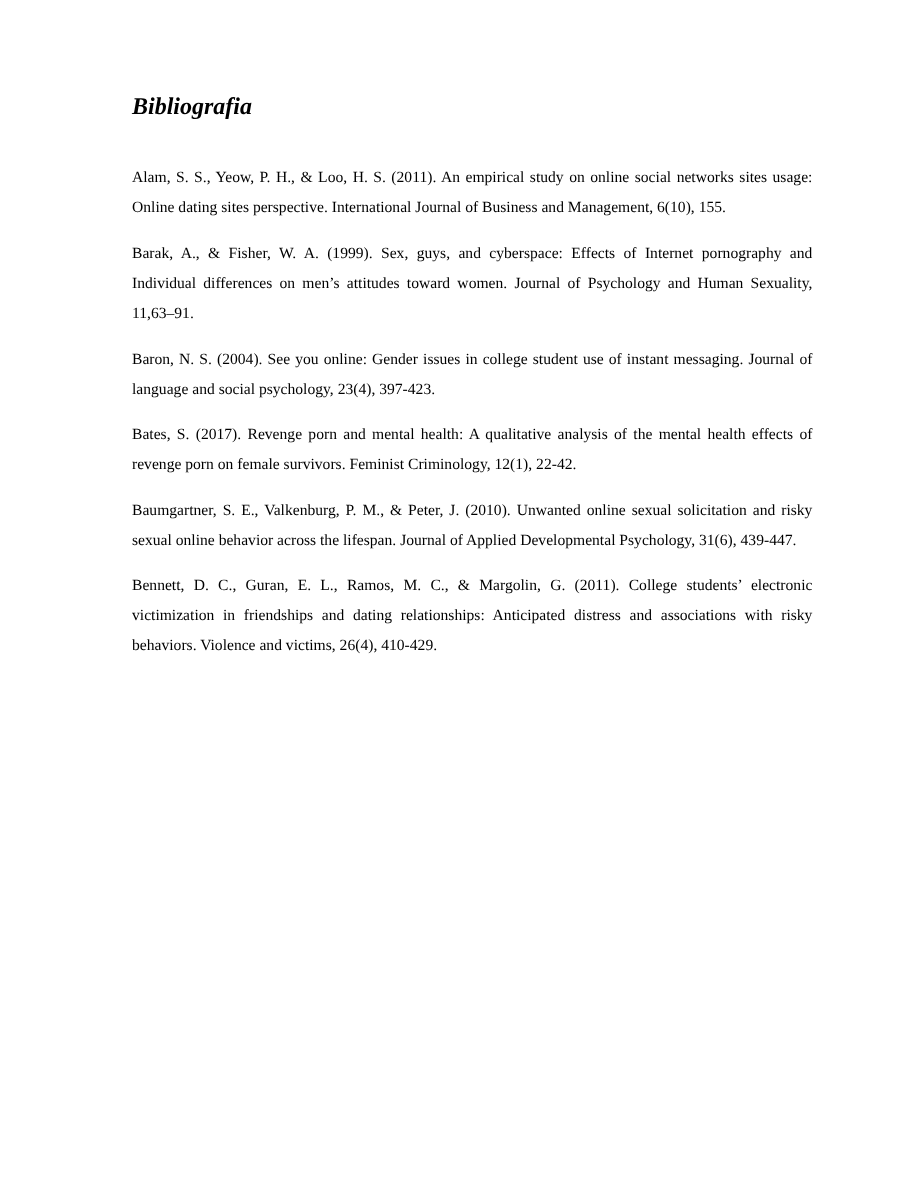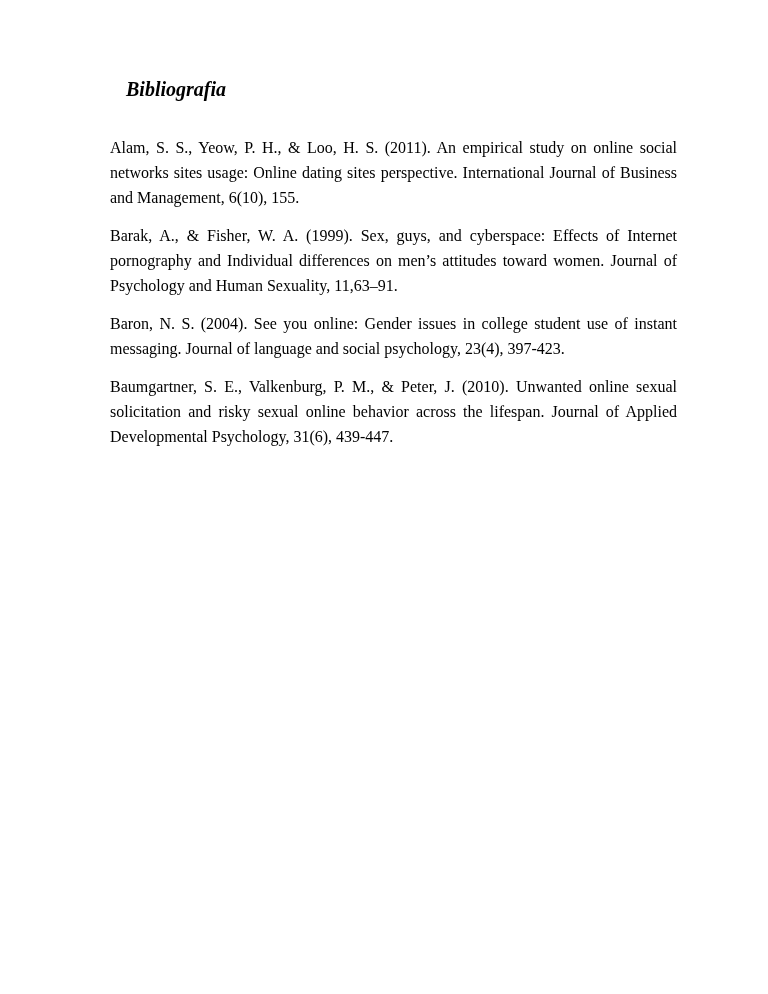--- a/index.html
+++ b/index.html
@@ -16,32 +16,34 @@
     padding: 76px 91px 0 110px;
     font-family: "Liberation Serif", "DejaVu Serif", serif;
     color: #000000;
     overflow: hidden;
   }
   .doc-title {
     font-family: "Liberation Serif", "DejaVu Serif", serif;
     font-size: 20px;
     font-weight: bold;
     font-style: italic;
-    margin: 0 0 33px 16px;
+    margin: 0 0 33px 0;
     line-height: 26px;
   }
   .ref {
-    font-size: 16px;
+    font-size: 13px;
     line-height: 25px;
     text-align: justify;
     margin: 4px 0 13px 0;
   }
 </style>
 </head>
 <body>
 
 <div class="page">
   <h1 class="doc-title">Bibliografia</h1>
   <p class="ref">Alam, S. S., Yeow, P. H., &amp; Loo, H. S. (2011). An empirical study on online social networks sites usage: Online dating sites perspective. International Journal of Business and Management, 6(10), 155.</p>
   <p class="ref">Barak, A., &amp; Fisher, W. A. (1999). Sex, guys, and cyberspace: Effects of Internet pornography and Individual differences on men’s attitudes toward women. Journal of Psychology and Human Sexuality, 11,63–91.</p>
   <p class="ref">Baron, N. S. (2004). See you online: Gender issues in college student use of instant messaging. Journal of language and social psychology, 23(4), 397-423.</p>
+  <p class="ref">Bates, S. (2017). Revenge porn and mental health: A qualitative analysis of the mental health effects of revenge porn on female survivors. Feminist Criminology, 12(1), 22-42.</p>
   <p class="ref">Baumgartner, S. E., Valkenburg, P. M., &amp; Peter, J. (2010). Unwanted online sexual solicitation and risky sexual online behavior across the lifespan. Journal of Applied Developmental Psychology, 31(6), 439-447.</p>
+  <p class="ref">Bennett, D. C., Guran, E. L., Ramos, M. C., &amp; Margolin, G. (2011). College students’ electronic victimization in friendships and dating relationships: Anticipated distress and associations with risky behaviors. Violence and victims, 26(4), 410-429.</p>
 </div>
 
 </body></html>

